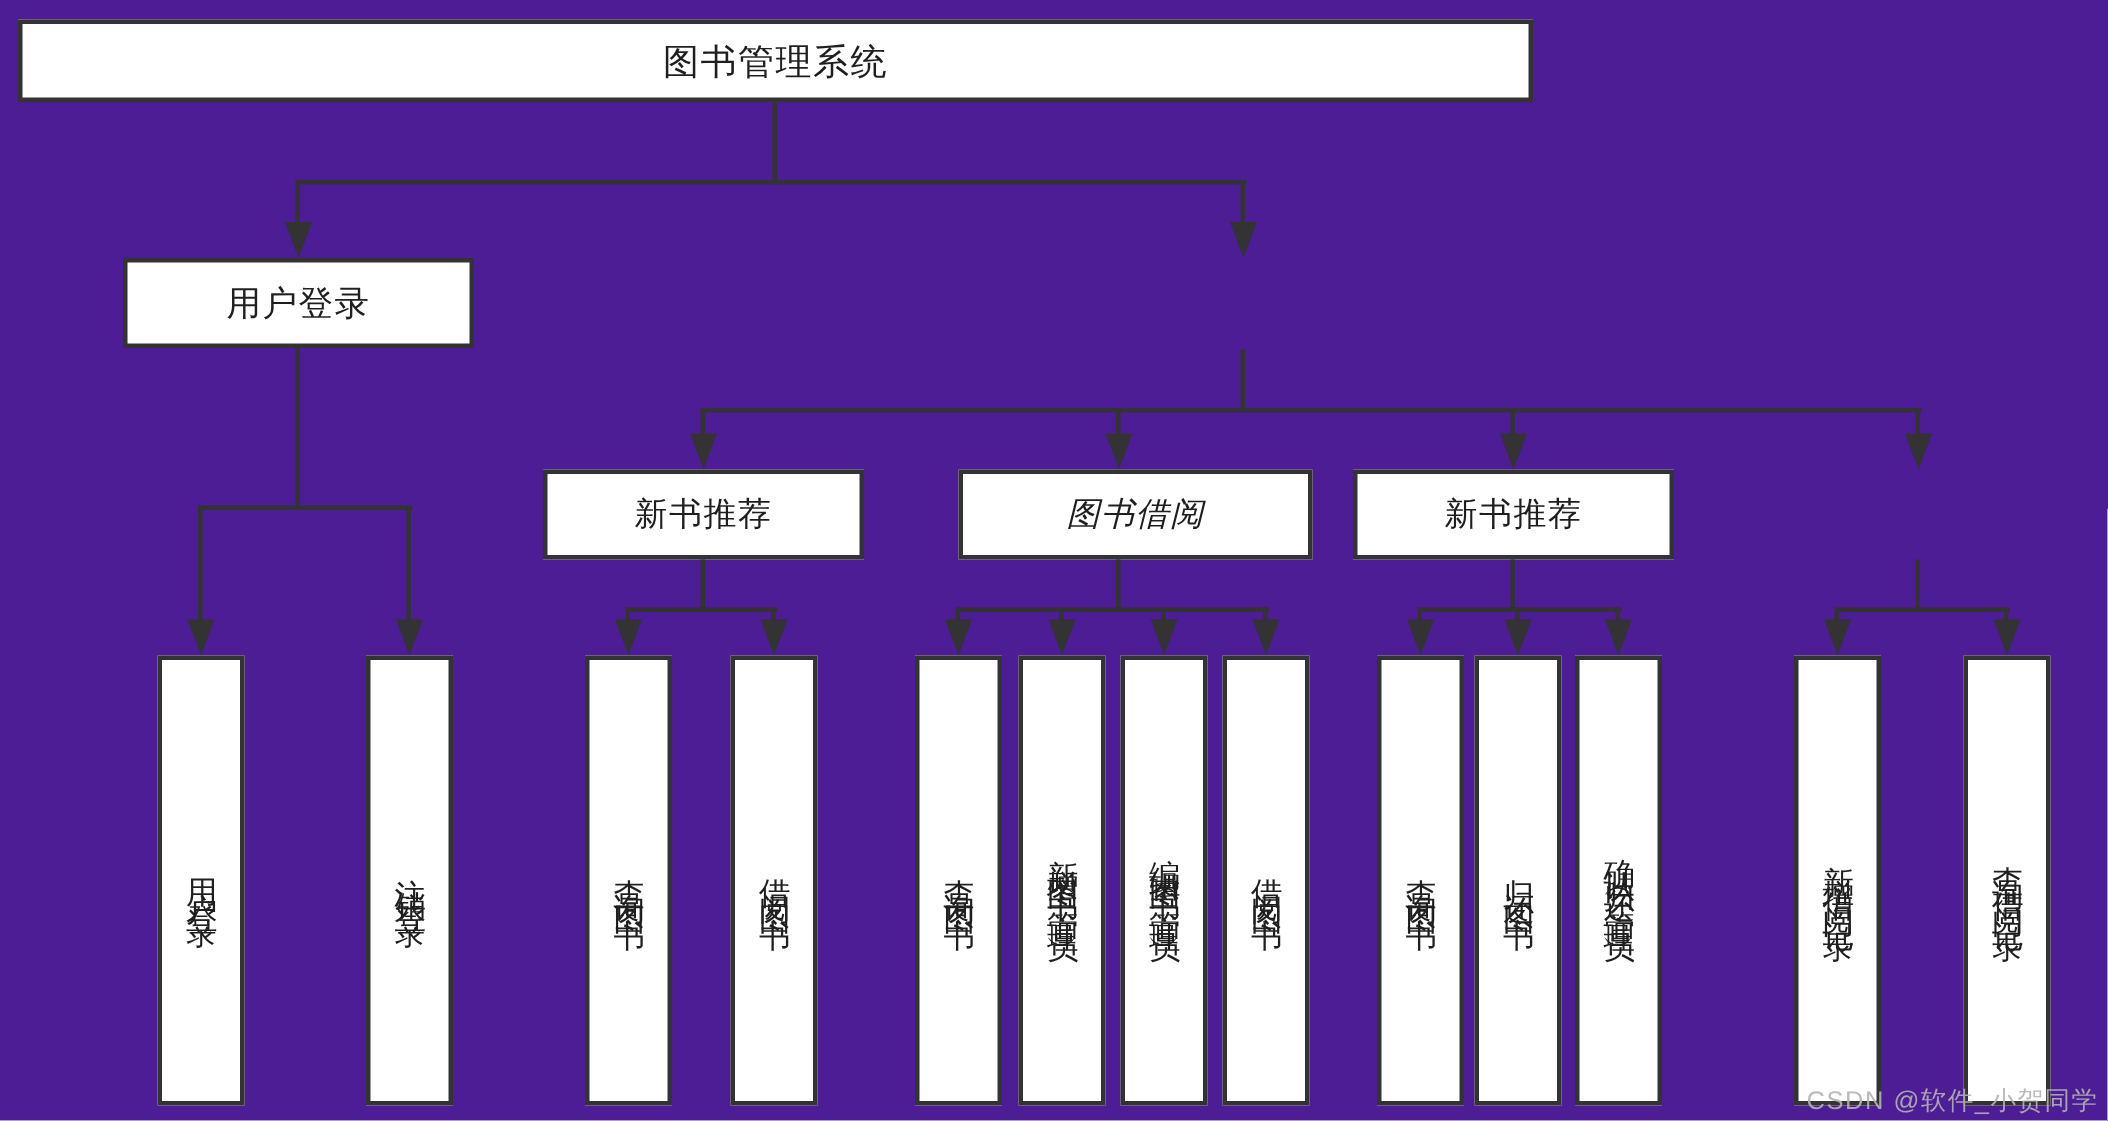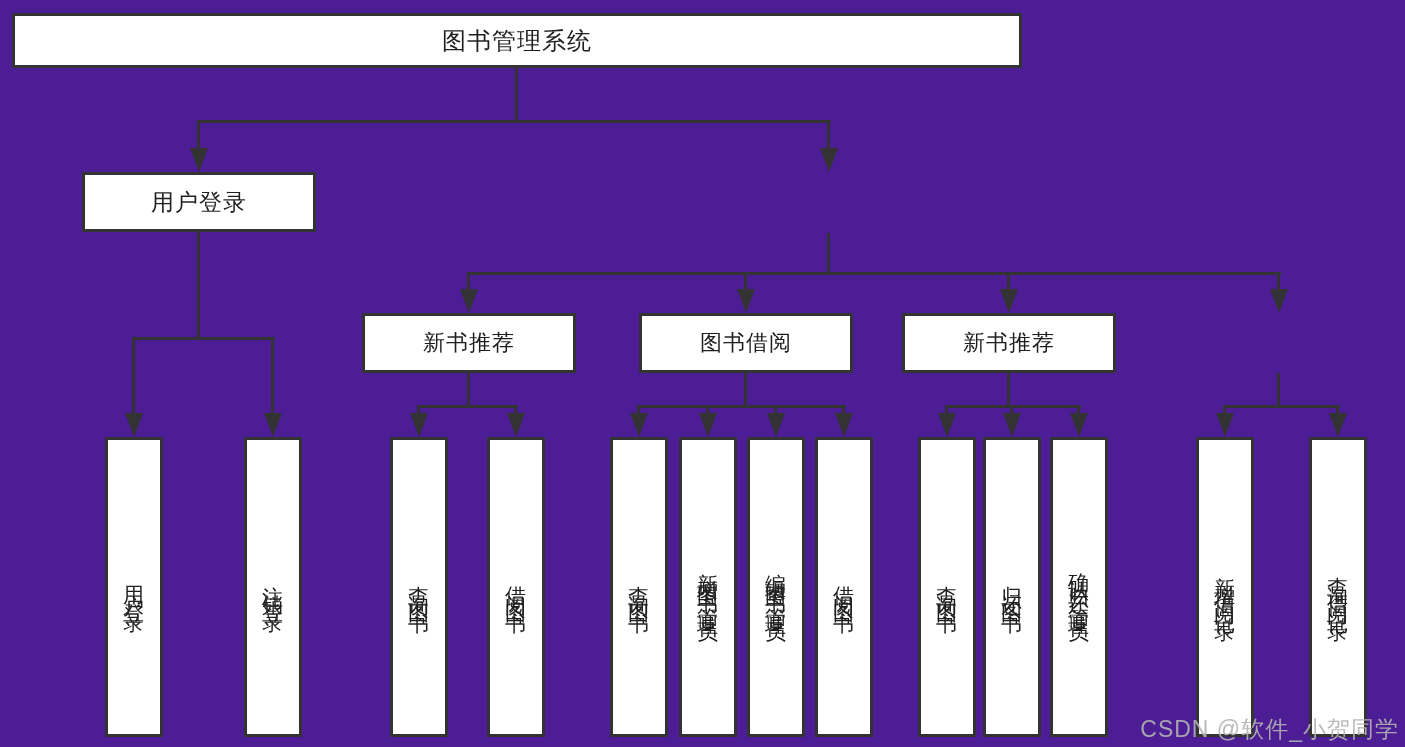--- a/index.html
+++ b/index.html
@@ -46,40 +46,40 @@
     position:absolute;
     width:0;height:0;
     border-left:9px solid transparent;
     border-right:9px solid transparent;
     border-top:24px solid #333333;
   }
   .watermark{
     position:absolute;
     right:6px;
     bottom:2px;
-    font-size:23px;
+    font-size:17px;
     color:rgba(178,178,178,0.9);
     z-index:10;
     letter-spacing:1px;
     text-align:center;
   }
 </style>
 </head>
 <body>
 
 <div id="stage">
 
   <div class="node" style="left:12px;top:13px;width:1010px;height:55px;">图书管理系统</div>
 
   <div class="node" style="left:82px;top:172px;width:234px;height:60px;font-size:23px;">用户登录</div>
 
 
   <div class="node" style="left:362px;top:313px;width:214px;height:60px;font-size:22px;">新书推荐</div>
 
-  <div class="node" style="left:639px;top:313px;width:214px;height:60px;font-size:22px;">图书借阅</div>
+  <div class="node" style="left:639px;top:313px;width:236px;height:60px;font-size:22px;font-style:italic;">图书借阅</div>
 
   <div class="node" style="left:902px;top:313px;width:214px;height:60px;font-size:22px;">新书推荐</div>
 
 
   <div class="vnode" style="left:105px;top:437px;width:58px;height:300px;">
     <span class="vtext">用户登录</span>
   </div>
 
   <div class="vnode" style="left:244px;top:437px;width:58px;height:300px;">
     <span class="vtext">注销登录</span>

